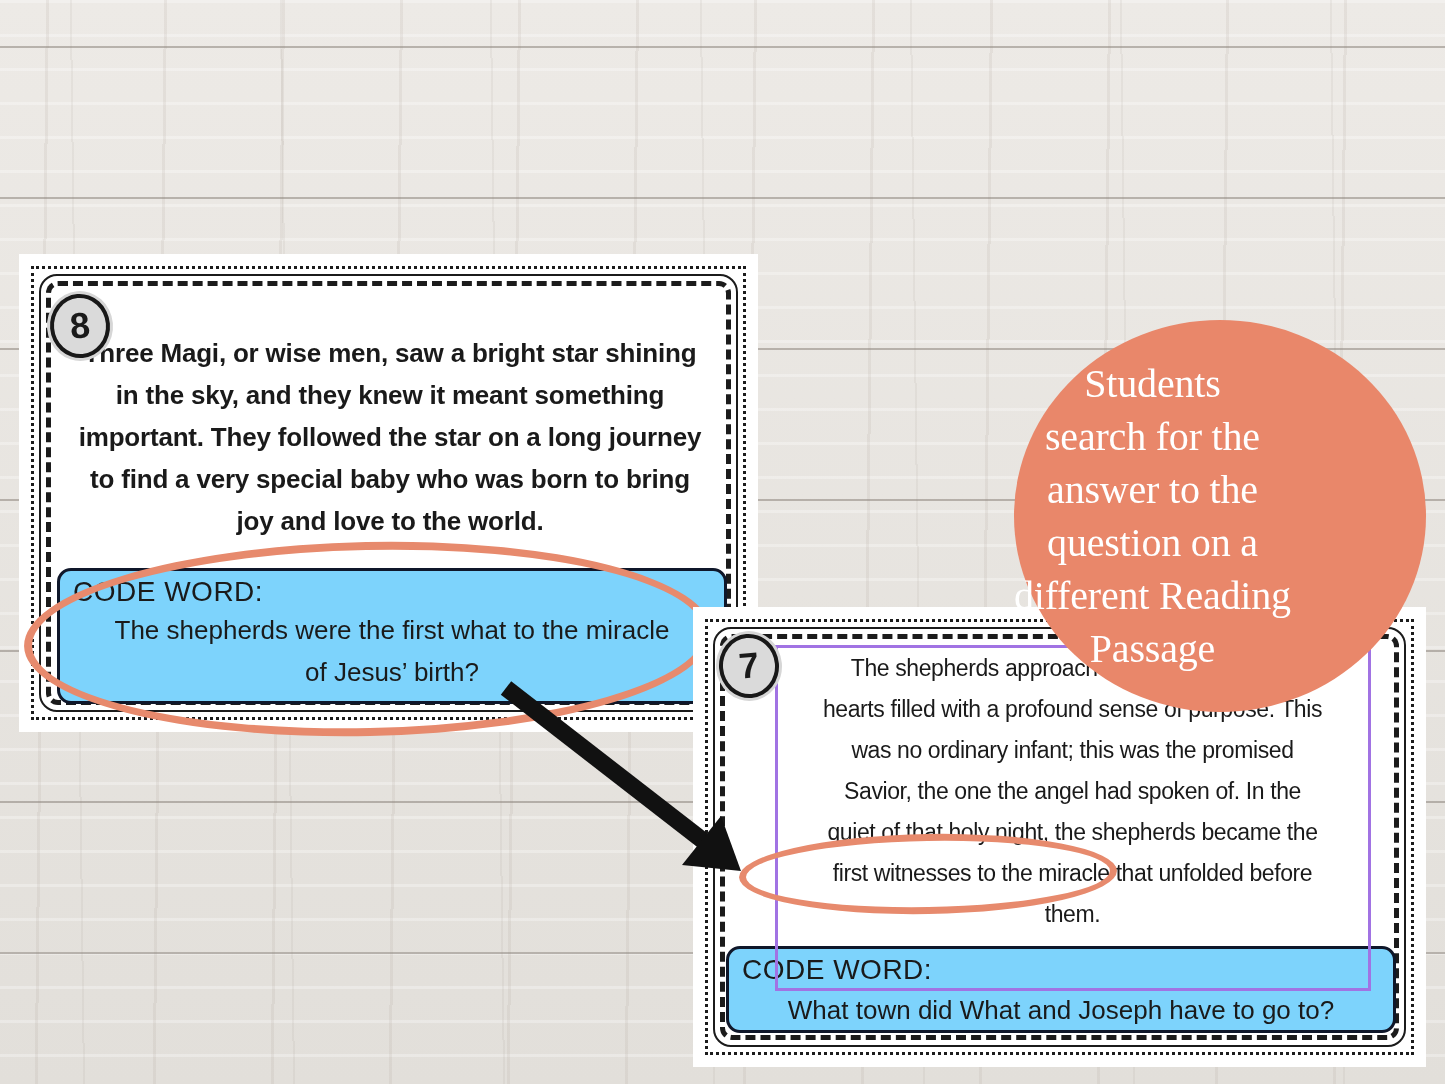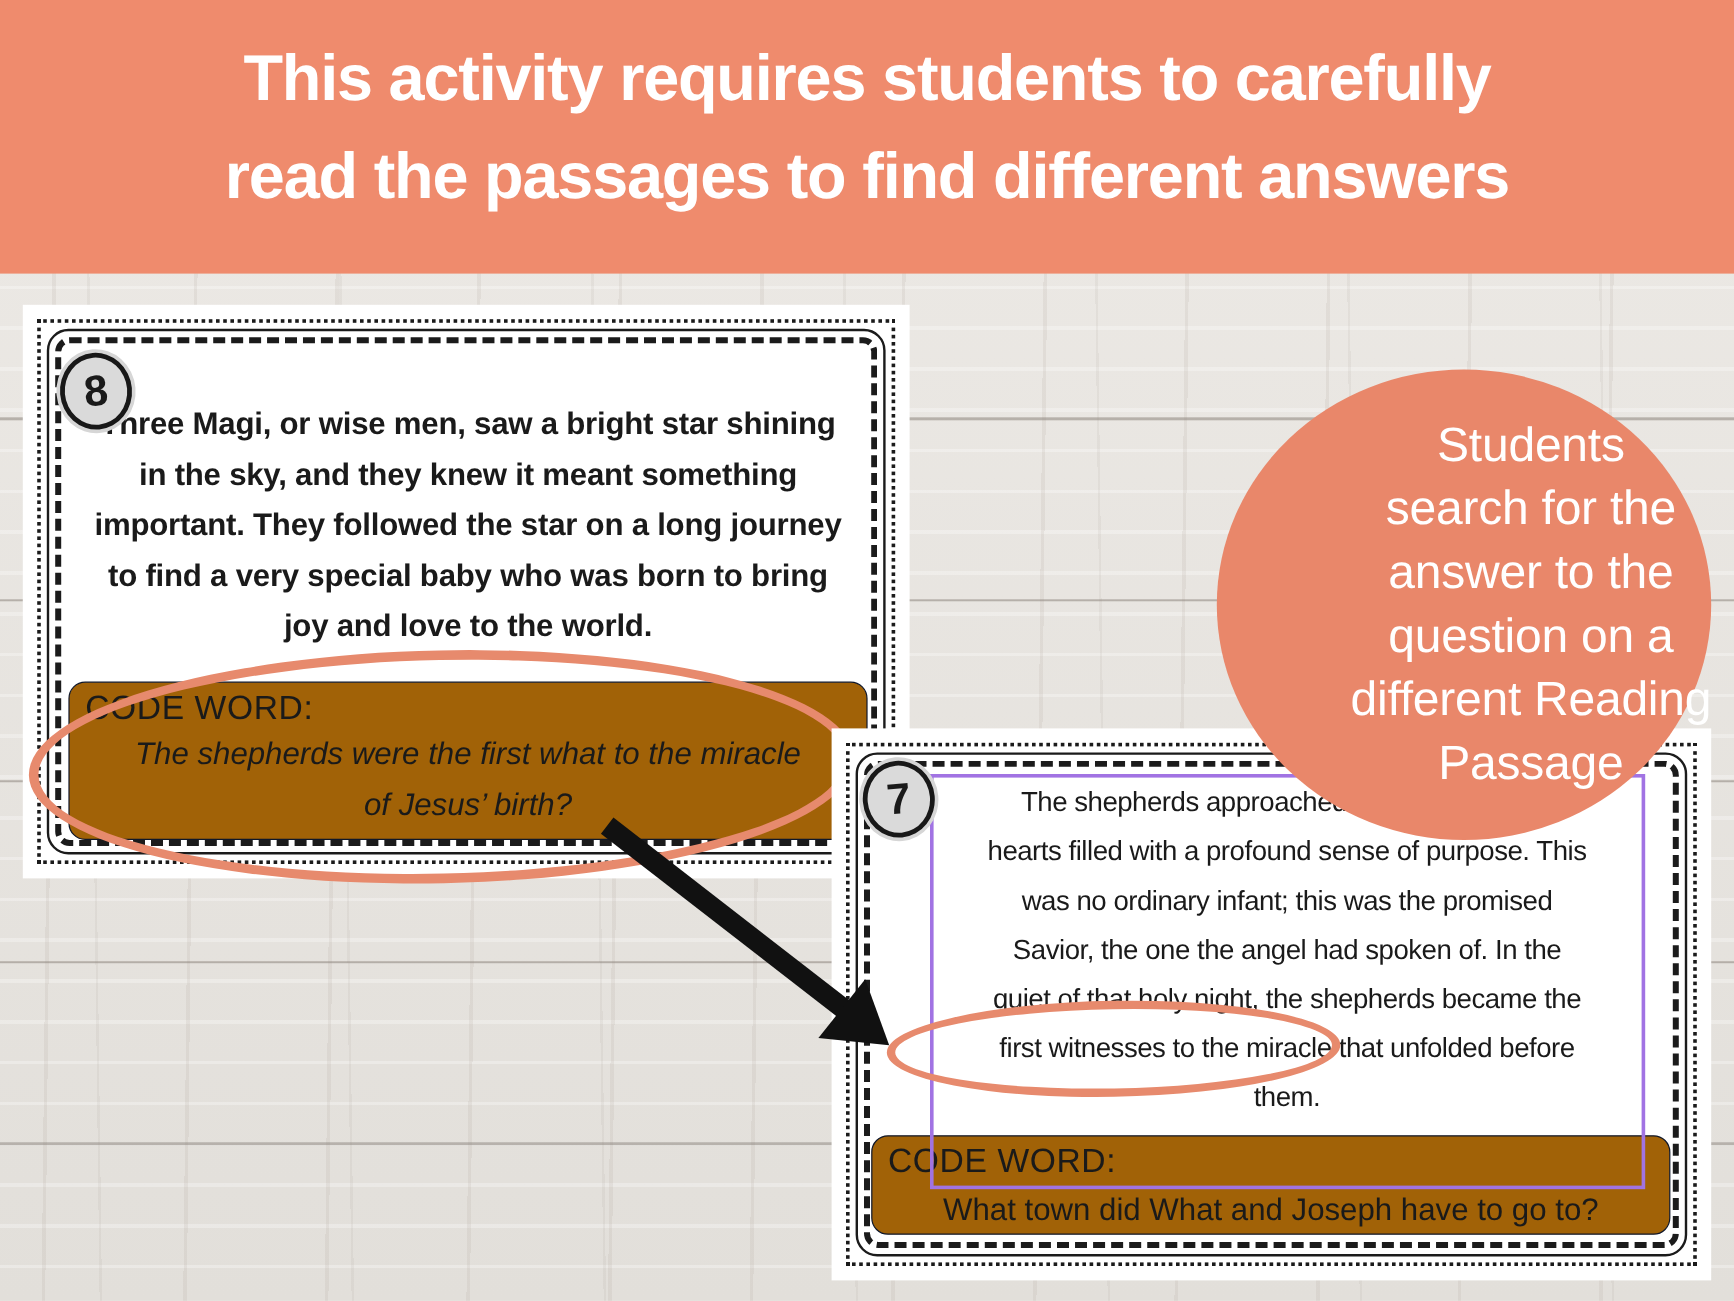--- a/index.html
+++ b/index.html
@@ -39,54 +39,51 @@
   .frame-dashed{position:absolute;inset:27px;border:5px dashed #1b1b1b;border-radius:12px;}
   .badge{
     position:absolute;width:52px;height:56px;border-radius:50%;
     background:#dadada;border:4px solid #181818;box-shadow:0 0 0 3px #d6d6d6;
     display:flex;align-items:center;justify-content:center;transform:rotate(-5deg);
     font-size:36px;font-weight:700;z-index:3;
   }
   .passage{position:absolute;text-align:center;}
   .card8 .passage{left:45px;right:42px;top:78px;font-size:26px;line-height:42px;letter-spacing:-.2px;font-weight:bold;}
   .card7 .passage{left:92px;right:66px;top:41px;font-size:23px;line-height:41px;letter-spacing:-.4px;}
-  .code-box{position:absolute;background:#a16207;border:1px solid #0f172a;border-radius:14px;}
+  .code-box{position:absolute;background:#7dd3fc;border:3px solid #0f172a;border-radius:14px;}
   .code-label{position:absolute;left:13px;top:5px;font-size:28px;letter-spacing:.5px;}
   .code-question{position:absolute;left:6px;right:6px;text-align:center;font-size:26px;line-height:42px;}
   .card8 .code-box{left:38px;top:314px;width:664px;height:130px;}
-  .card8 .code-question{top:38px;font-style:italic;}
+  .card8 .code-question{top:38px;}
   .card7 .code-box{left:33px;top:339px;width:664px;height:81px;}
   .card7 .code-question{top:40px;}
   
   .card8{left:19px;top:254px;width:739px;height:478px;z-index:1;}
   .card7{left:693px;top:607px;width:733px;height:460px;z-index:3;}
   .purple-rect{
     position:absolute;left:82px;top:38px;width:590px;height:340px;
     border:3px solid var(--purple-box);z-index:1;
   }
   
   .ellipse{position:absolute;border-radius:50%;border-style:solid;border-color:var(--coral-stroke);background:transparent;}
   .ellipse8{left:24px;top:542px;width:672px;height:178px;border-width:8px;transform:rotate(-1.2deg);z-index:2;}
   .ellipse7{position:absolute;left:46px;top:227px;width:364px;height:66px;border:7px solid var(--coral-stroke);
             border-radius:50%;transform:rotate(-1deg);z-index:2;background:transparent;}
   .arrow-layer{position:absolute;left:0;top:0;width:1445px;height:1084px;z-index:6;pointer-events:none;}
   .callout{
-    position:absolute;left:1014px;top:308px;width:412px;height:392px;border-radius:50%;
-    background:var(--coral-circle);z-index:7;display:flex;align-items:center;justify-content:flex-end;
+    position:absolute;left:1014px;top:320px;width:412px;height:392px;border-radius:50%;
+    background:var(--coral-circle);z-index:7;display:flex;align-items:center;justify-content:flex-start;font-family:Liberation Serif, serif;
   }
   .callout-text{text-align:center;color:#ffffff;font-size:40px;line-height:53px;letter-spacing:-.2px;}
 </style>
 </head>
 <body>
 
 <div class="stage">
 
-  <div class="header">
-    <div class="header-title">This activity requires students to carefully<br>read the passages to find different answers</div>
-  </div>
 
   <div class="card card8">
     <div class="frame-dotted"></div>
     <div class="frame-solid"></div>
     <div class="frame-dashed"></div>
     <div class="badge" style="left:31px;top:40px;">
       <span>8</span>
     </div>
     <div class="passage">Three Magi, or wise men, saw a bright star shining<br>in the sky, and they knew it meant something<br>important. They followed the star on a long journey<br>to find a very special baby who was born to bring<br>joy and love to the world.</div>
     <div class="code-box">

